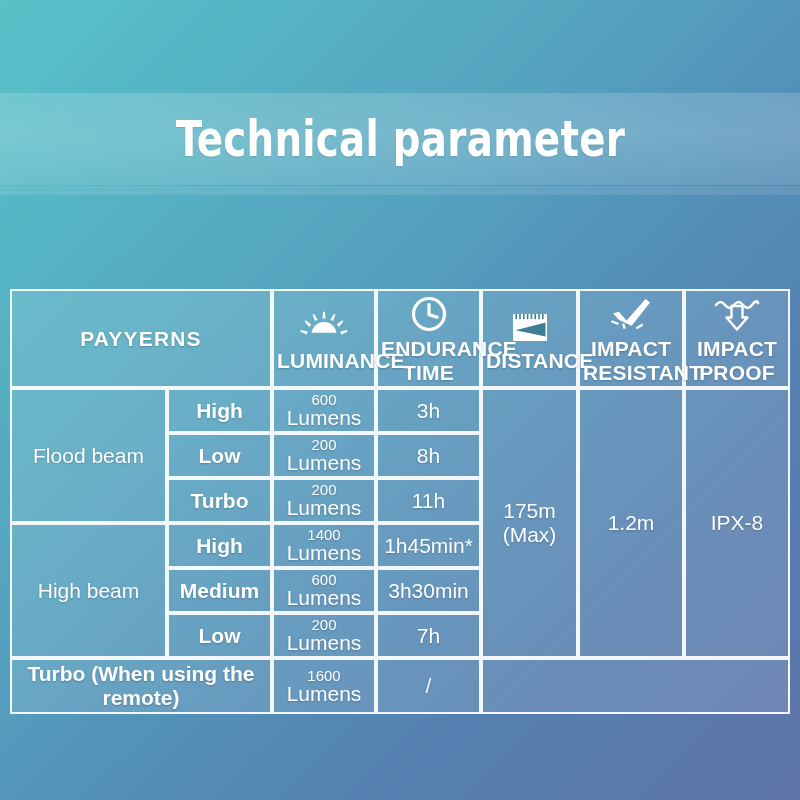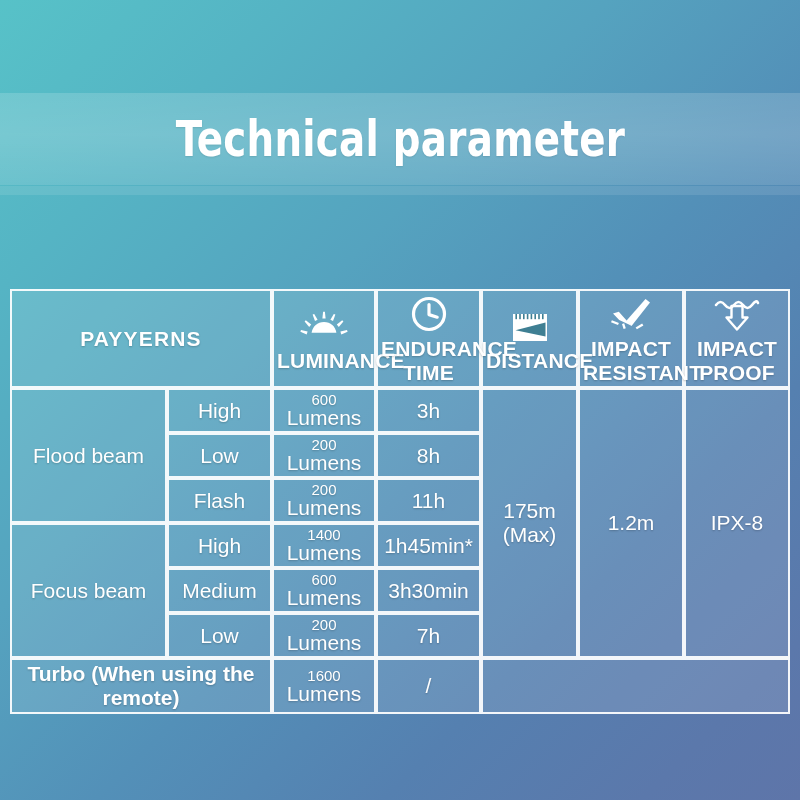--- a/index.html
+++ b/index.html
@@ -115,21 +115,21 @@
   }
   td.turbo {
     font-size: 20px;
     font-weight: bold;
     padding-left: 8px;
     padding-right: 8px;
   }
   td.lum .num { display: block; font-size: 15px; line-height: 1.0; }
   td.lum .unit { display: block; font-size: 21px; line-height: 1.05; }
   td.big { font-size: 22px; line-height: 1.15; }
-  td.mode { font-size: 22px; }
+  td.mode { font-size: 22px; font-weight: bold; }
   td.dur { font-size: 21px; }
   td.blank { background: rgba(255,255,255,0.12); }
 
   svg { display: block; }
   .ic { fill: #ffffff; }
 </style>
 </head>
 <body>
 
 <div id="page">
@@ -251,30 +251,30 @@
         <tr>
           <td class="mode">Low</td>
           <td class="lum">
             <span class="num">200</span>
             <span class="unit">Lumens</span>
           </td>
           <td class="dur">8h</td>
         </tr>
 
         <tr>
-          <td class="mode">Flash</td>
+          <td class="mode">Turbo</td>
           <td class="lum">
             <span class="num">200</span>
             <span class="unit">Lumens</span>
           </td>
           <td class="dur">11h</td>
         </tr>
 
         <tr>
-          <td class="group" rowspan="3">Focus beam</td>
+          <td class="group" rowspan="3">High beam</td>
           <td class="mode">High</td>
           <td class="lum">
             <span class="num">1400</span>
             <span class="unit">Lumens</span>
           </td>
           <td class="dur">1h45min*</td>
         </tr>
 
         <tr>
           <td class="mode">Medium</td>

